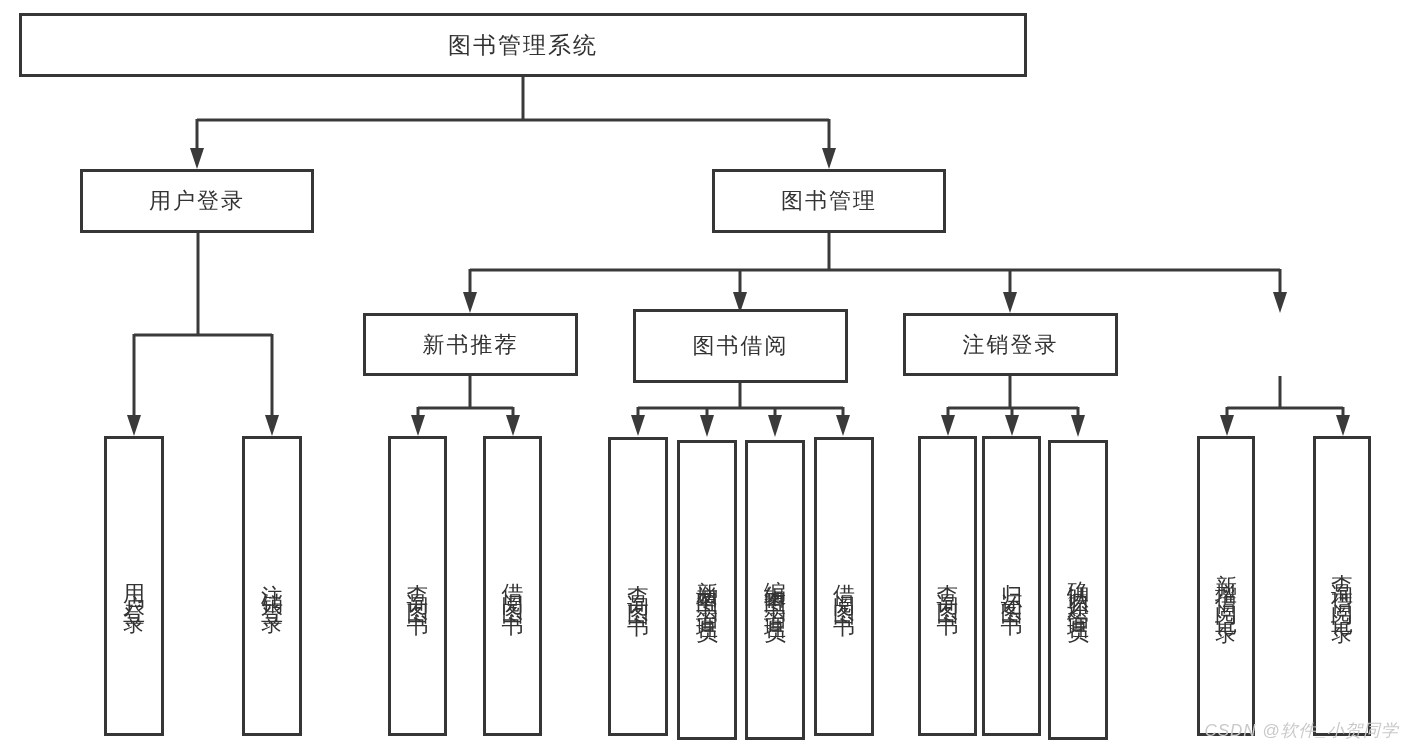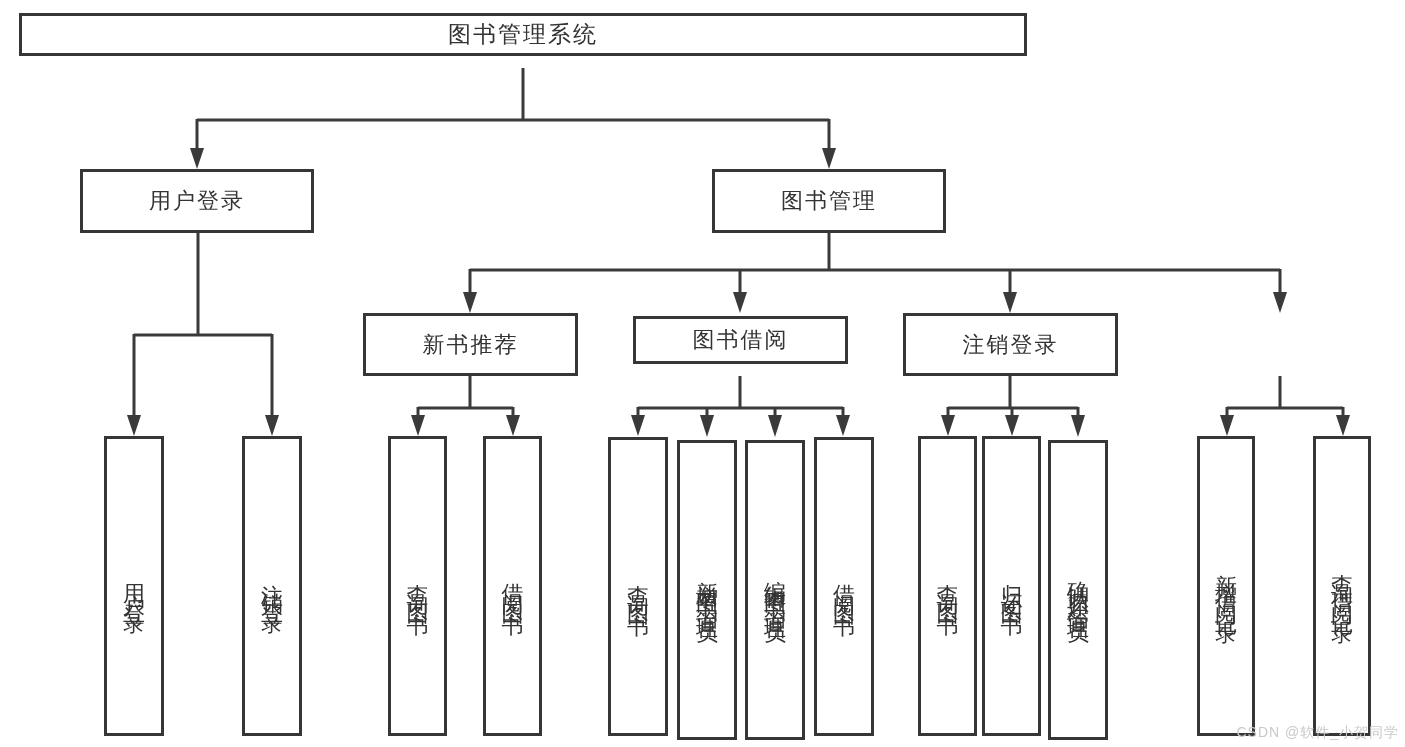--- a/index.html
+++ b/index.html
@@ -15,21 +15,21 @@
   }
   .h-box span{font-size:22px;letter-spacing:2px;color:#333333;white-space:nowrap;}
   .root-box span{font-size:23px;}
   .v-box span{
     writing-mode:vertical-rl;text-orientation:mixed;
     font-size:22px;letter-spacing:10px;color:#333333;line-height:1;
   }
   .v-box span.tight{letter-spacing:6px;}
   .watermark{
     position:absolute;right:6px;bottom:5px;z-index:3;
-    font-size:14px;color:#c9c9c9;letter-spacing:1px;white-space:nowrap;
+    font-size:17px;color:#c9c9c9;letter-spacing:1px;white-space:nowrap;font-style:italic;
   }
   line{stroke:#3a3a3a;stroke-width:3;}
   polygon{fill:#3a3a3a;}
 </style>
 </head>
 <body>
 
 <div class="canvas">
 
   <svg class="connectors" viewBox="0 0 1405 747">
@@ -87,35 +87,35 @@
     <polygon points="1071,415 1085,415 1078,437"></polygon>
 
     <line x1="1280" y1="376" x2="1280" y2="409"></line>
     <line x1="1227" y1="408" x2="1343" y2="408"></line>
     <line x1="1227" y1="407" x2="1227" y2="418"></line>
     <polygon points="1220,415 1234,415 1227,436"></polygon>
     <line x1="1343" y1="407" x2="1343" y2="418"></line>
     <polygon points="1336,415 1350,415 1343,436"></polygon>
   </svg>
 
-  <div class="box h-box root-box" style="left:19px;top:13px;width:1008px;height:43px">
+  <div class="box h-box root-box" style="left:19px;top:13px;width:1008px;height:64px">
     <span>图书管理系统</span>
   </div>
 
   <div class="box h-box" style="left:80px;top:169px;width:234px;height:64px">
     <span>用户登录</span>
   </div>
   <div class="box h-box" style="left:712px;top:169px;width:234px;height:64px">
     <span>图书管理</span>
   </div>
 
   <div class="box h-box" style="left:363px;top:313px;width:215px;height:63px">
     <span>新书推荐</span>
   </div>
-  <div class="box h-box" style="left:633px;top:316px;width:215px;height:48px">
+  <div class="box h-box" style="left:633px;top:309px;width:215px;height:74px">
     <span>图书借阅</span>
   </div>
   <div class="box h-box" style="left:903px;top:313px;width:215px;height:63px">
     <span>注销登录</span>
   </div>
 
   <div class="box v-box" style="left:104px;top:436px;width:60px;height:300px">
     <span>用户登录</span>
   </div>
   <div class="box v-box" style="left:242px;top:436px;width:60px;height:300px">

